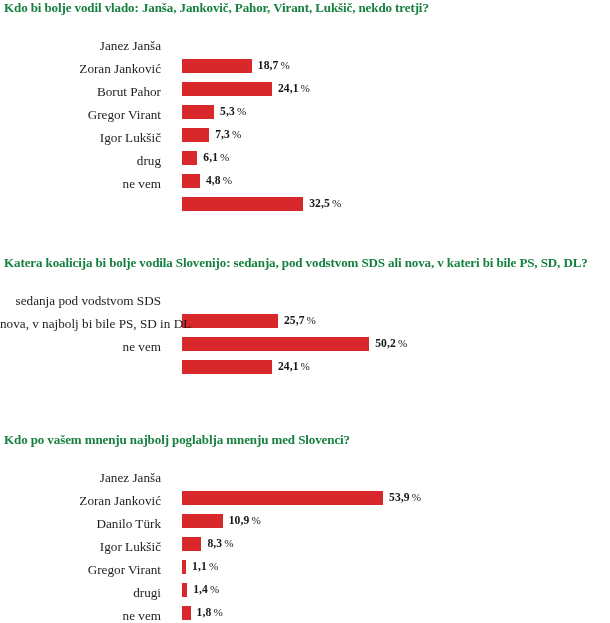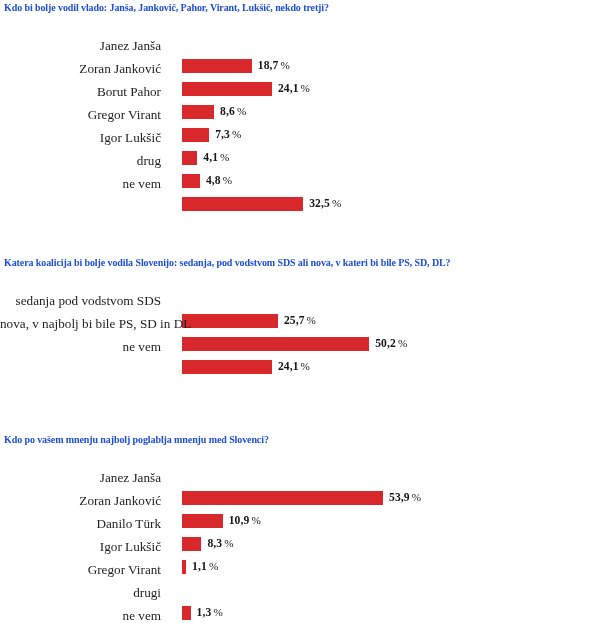--- a/index.html
+++ b/index.html
@@ -27,23 +27,23 @@
     left: 0;
     width: 610px;
   }
   #chart-1 { top: 0px; }
   #chart-2 { top: 255px; }
   #chart-3 { top: 432px; }
 
   .chart-title {
     font-family: "Liberation Serif", "DejaVu Serif", serif;
     font-weight: bold;
-    font-size: 10px;
+    font-size: 13px;
     letter-spacing: -0.1px;
-    color: #1d4ed8;
+    color: #15803d;
     margin: 0 0 0 4px;
     padding: 0;
     white-space: nowrap;
     line-height: 16px;
   }
 
   .rows {
     margin-top: 18px;
     position: relative;
   }
@@ -113,35 +113,35 @@
           <div class="row-label">Zoran Janković</div>
           <div class="bar-wrap">
             <div class="bar" style="width: 89.9px; background: rgb(216, 40, 44);"></div>
             <div class="value"><span>24,1</span><span class="pct">%</span></div>
           </div>
         </div>
         <div class="row">
           <div class="row-label">Borut Pahor</div>
           <div class="bar-wrap">
             <div class="bar" style="width: 32.1px; background: rgb(216, 40, 44);"></div>
-            <div class="value"><span>8,6</span><span class="pct">%</span></div>
+            <div class="value"><span>5,3</span><span class="pct">%</span></div>
           </div>
         </div>
         <div class="row">
           <div class="row-label">Gregor Virant</div>
           <div class="bar-wrap">
             <div class="bar" style="width: 27.2px; background: rgb(216, 40, 44);"></div>
             <div class="value"><span>7,3</span><span class="pct">%</span></div>
           </div>
         </div>
         <div class="row">
           <div class="row-label">Igor Lukšič</div>
           <div class="bar-wrap">
             <div class="bar" style="width: 15.3px; background: rgb(216, 40, 44);"></div>
-            <div class="value"><span>4,1</span><span class="pct">%</span></div>
+            <div class="value"><span>6,1</span><span class="pct">%</span></div>
           </div>
         </div>
         <div class="row">
           <div class="row-label">drug</div>
           <div class="bar-wrap">
             <div class="bar" style="width: 17.9px; background: rgb(216, 40, 44);"></div>
             <div class="value"><span>4,8</span><span class="pct">%</span></div>
           </div>
         </div>
         <div class="row">
@@ -207,26 +207,30 @@
         </div>
         <div class="row">
           <div class="row-label">Igor Lukšič</div>
           <div class="bar-wrap">
             <div class="bar" style="width: 4.1px; background: rgb(216, 40, 44);"></div>
             <div class="value"><span>1,1</span><span class="pct">%</span></div>
           </div>
         </div>
         <div class="row">
           <div class="row-label">Gregor Virant</div>
+          <div class="bar-wrap">
+            <div class="bar" style="width: 5.2px; background: rgb(216, 40, 44);"></div>
+            <div class="value"><span>1,4</span><span class="pct">%</span></div>
+          </div>
         </div>
         <div class="row">
           <div class="row-label">drugi</div>
           <div class="bar-wrap">
             <div class="bar" style="width: 8.6px; background: rgb(216, 40, 44);"></div>
-            <div class="value"><span>1,3</span><span class="pct">%</span></div>
+            <div class="value"><span>1,8</span><span class="pct">%</span></div>
           </div>
         </div>
         <div class="row">
           <div class="row-label">ne vem</div>
           <div class="bar-wrap">
             <div class="bar" style="width: 94px; background: rgb(216, 40, 44);"></div>
             <div class="value"><span>25,2</span><span class="pct">%</span></div>
           </div>
         </div>
       </div>

